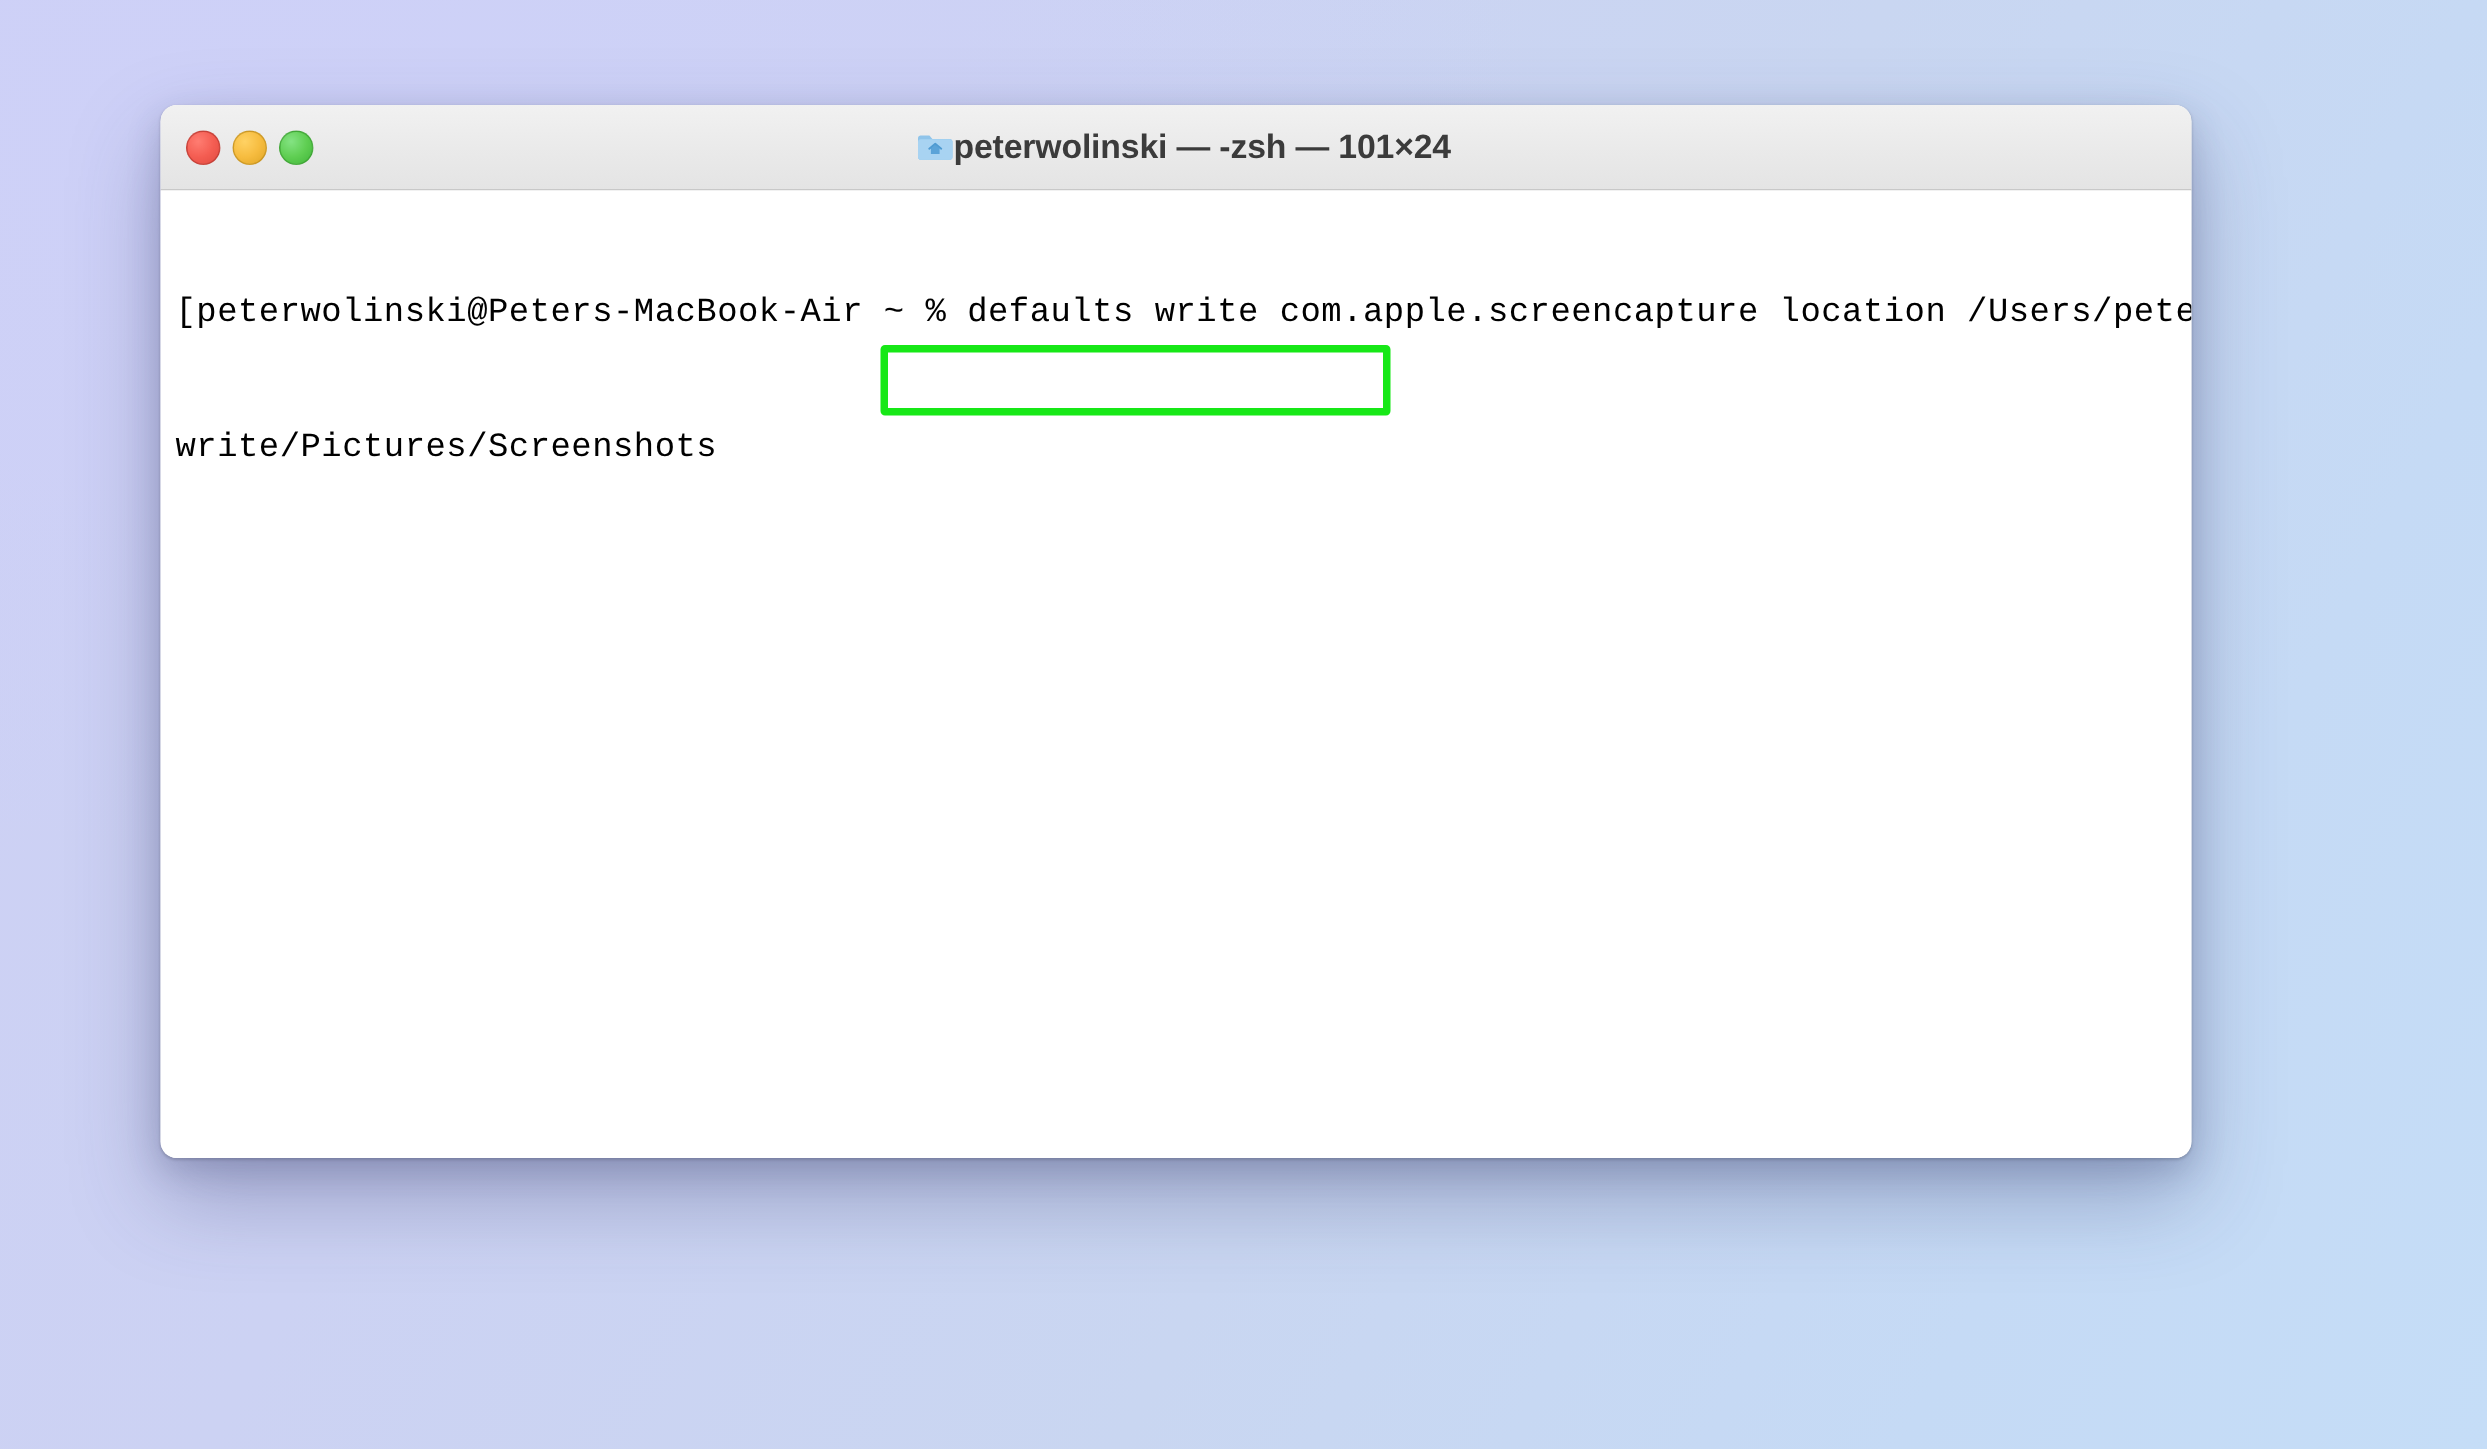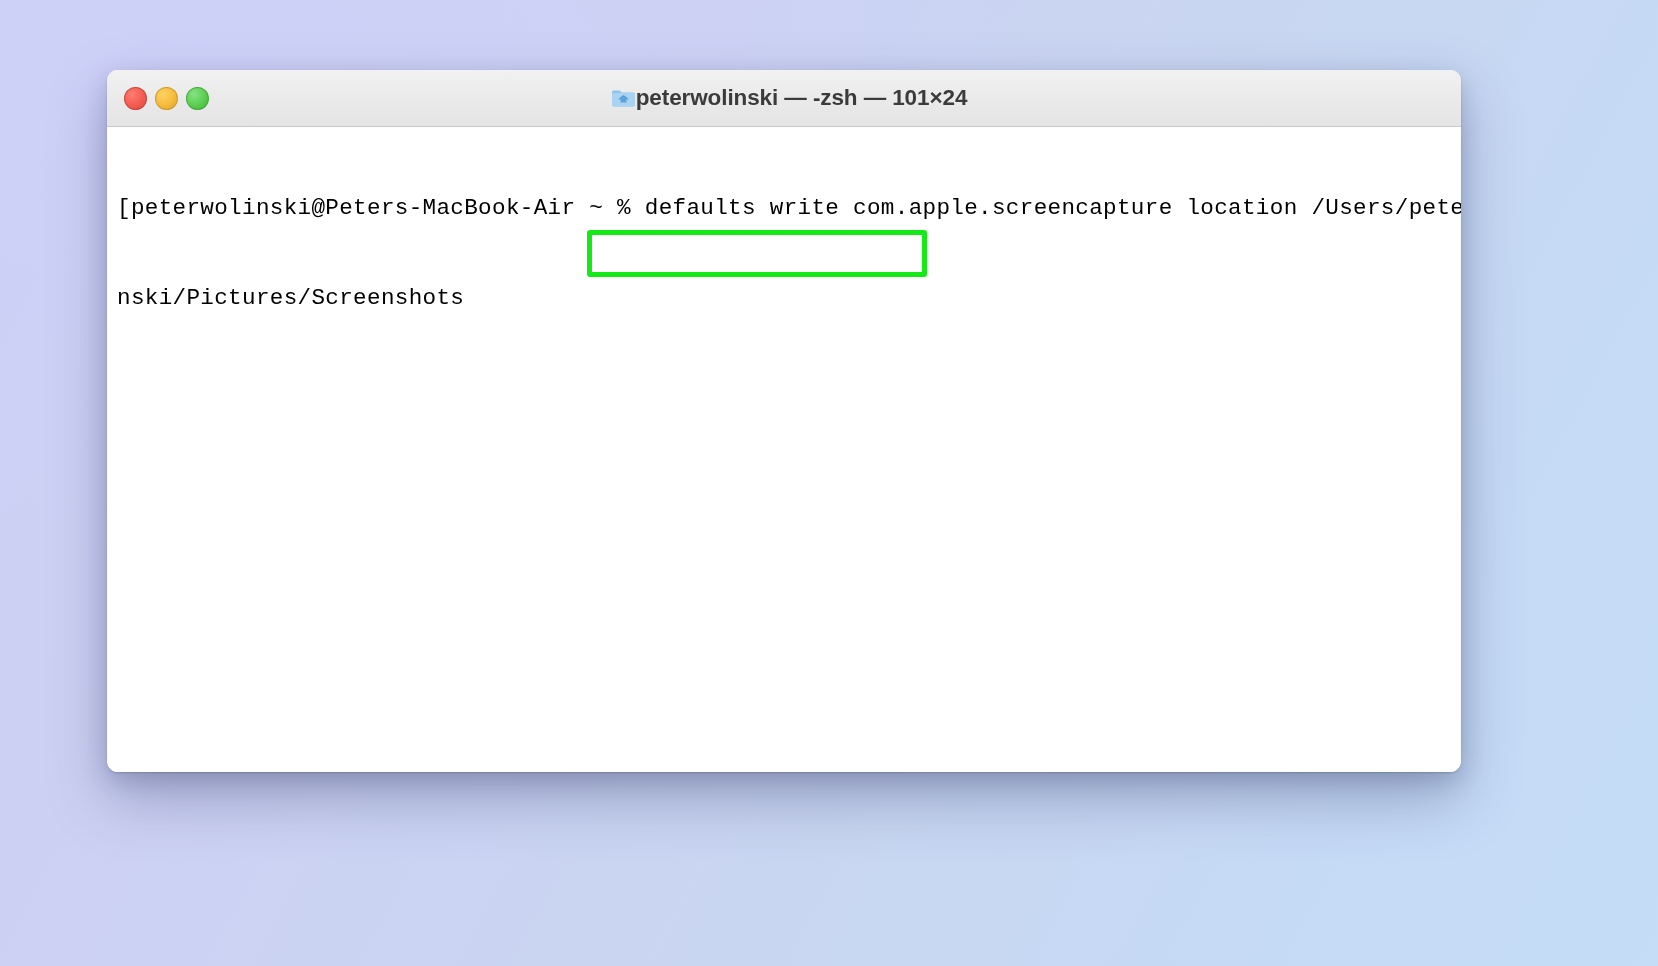--- a/index.html
+++ b/index.html
@@ -176,21 +176,21 @@
           </svg>
         </span>
         <span id="window-title">peterwolinski — -zsh — 101×24</span>
       </div>
 
     </div>
 
     <div id="terminal-body">
       <div id="terminal-text">
         <div class="term-line">[peterwolinski@Peters-MacBook-Air ~ % defaults write com.apple.screencapture location /Users/peterwoli]</div>
-        <div class="term-line">nski/Pictures/Screenshots</div>
+        <div class="term-line">write/Pictures/Screenshots</div>
       </div>
 
       <div id="annotation-box"></div>
     </div>
 
   </div>
 
 </div>
 
 </body></html>

